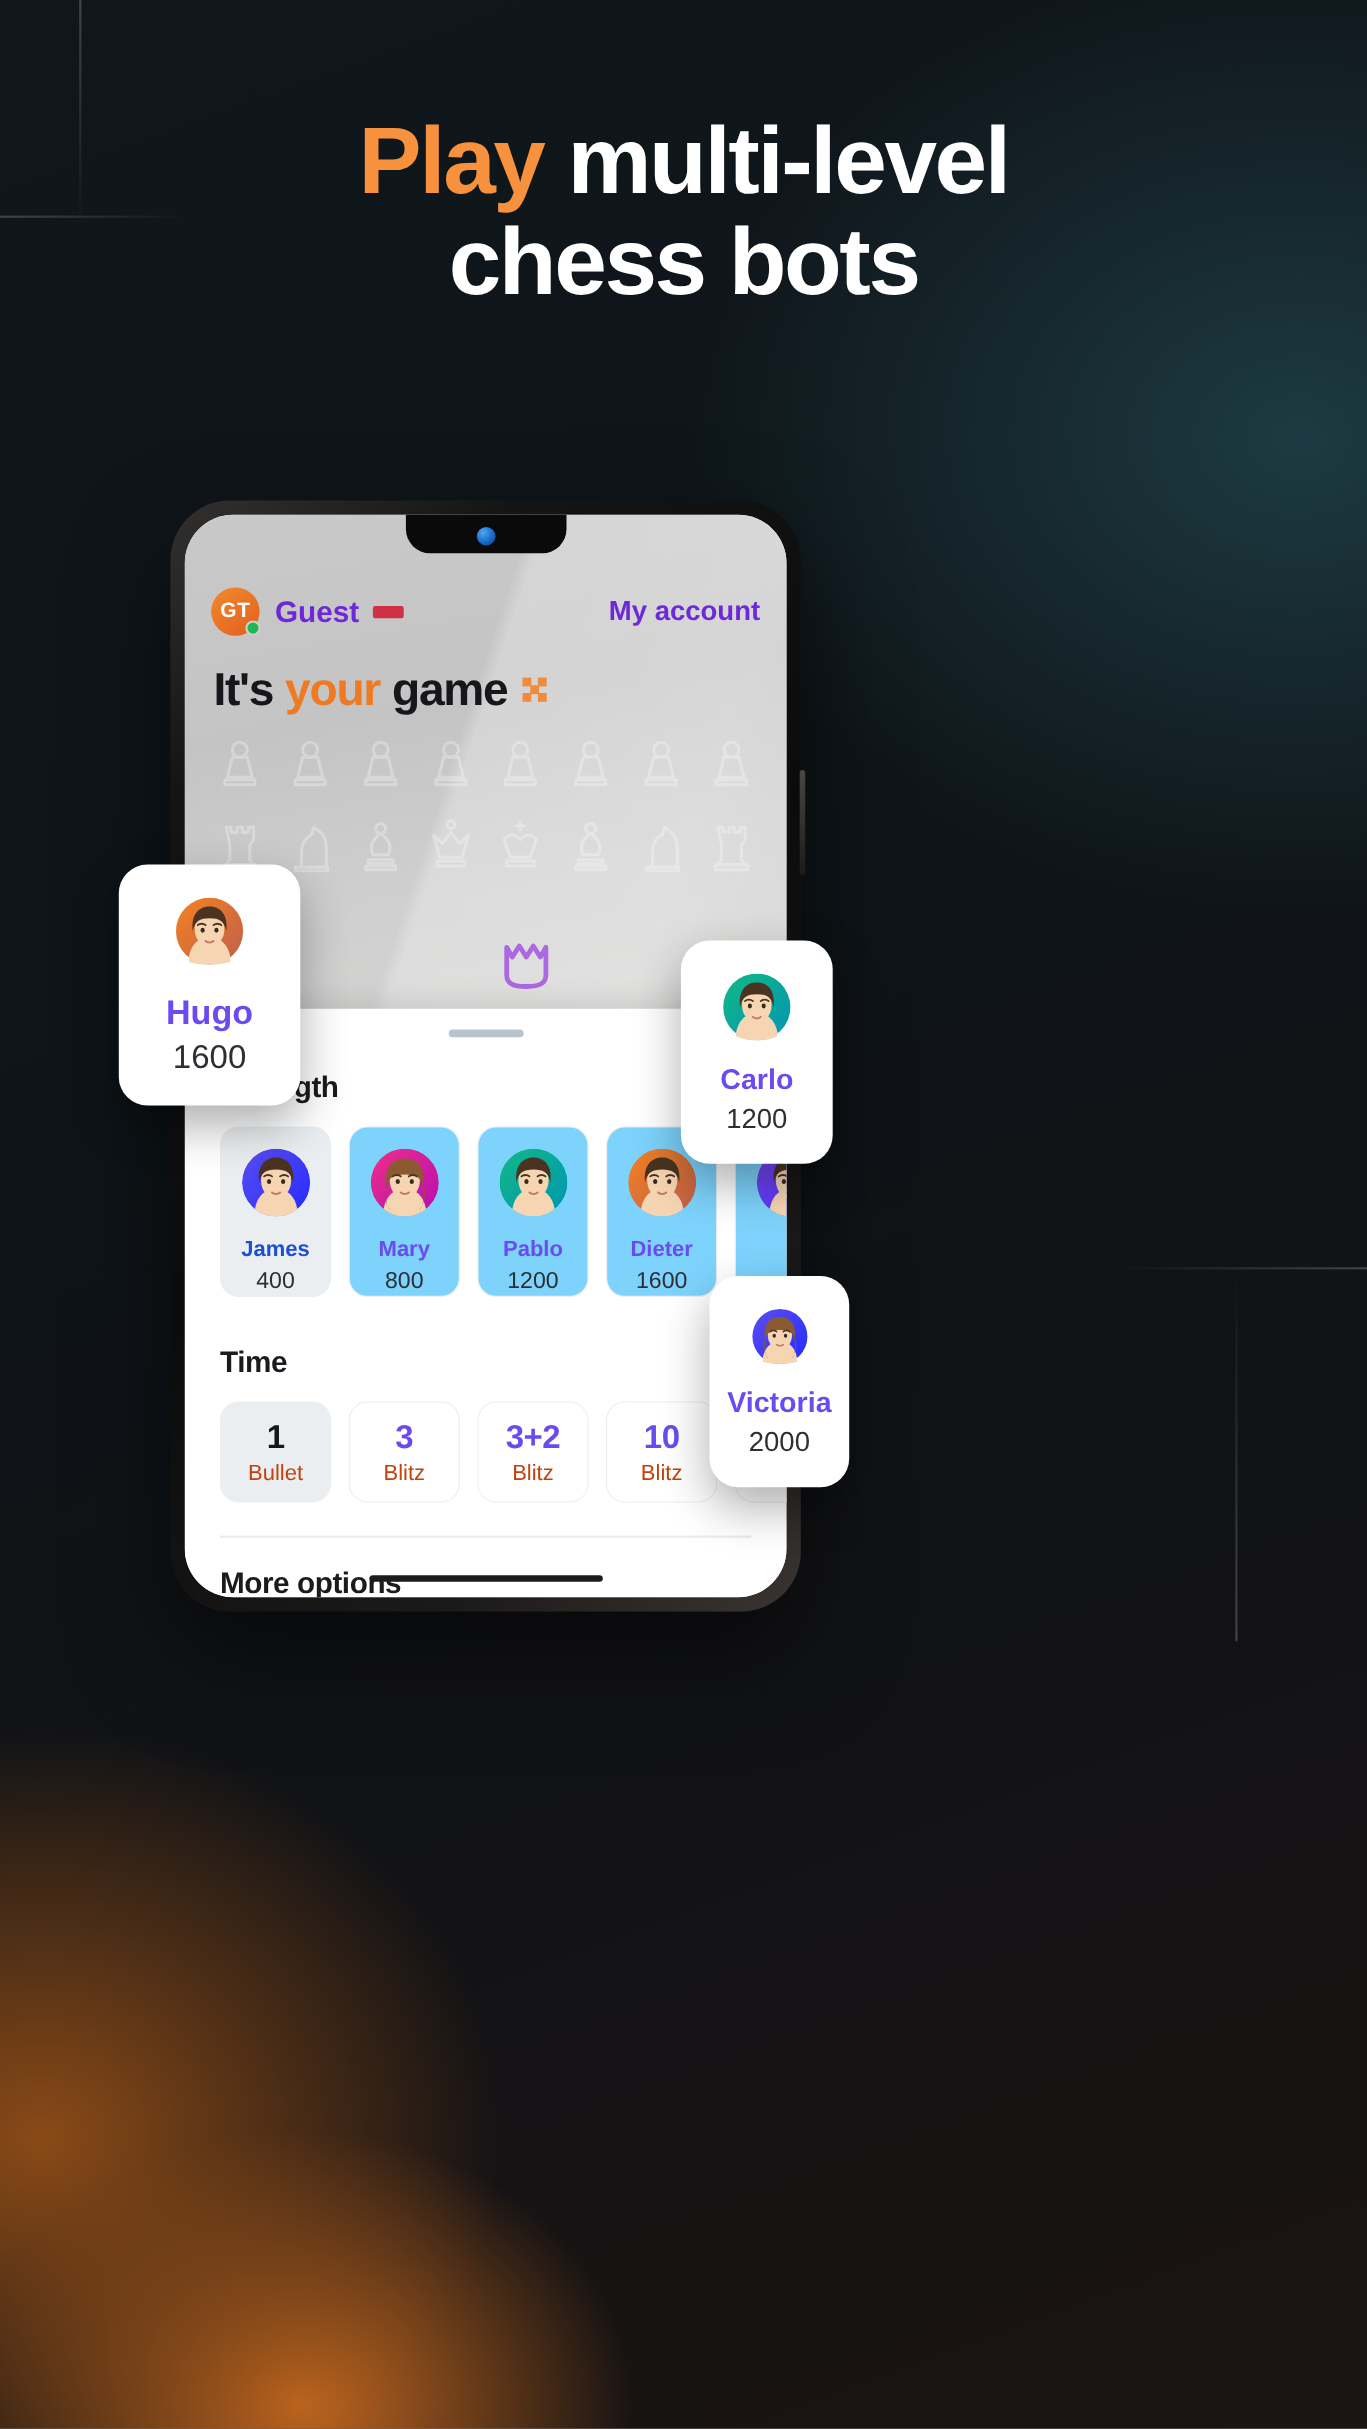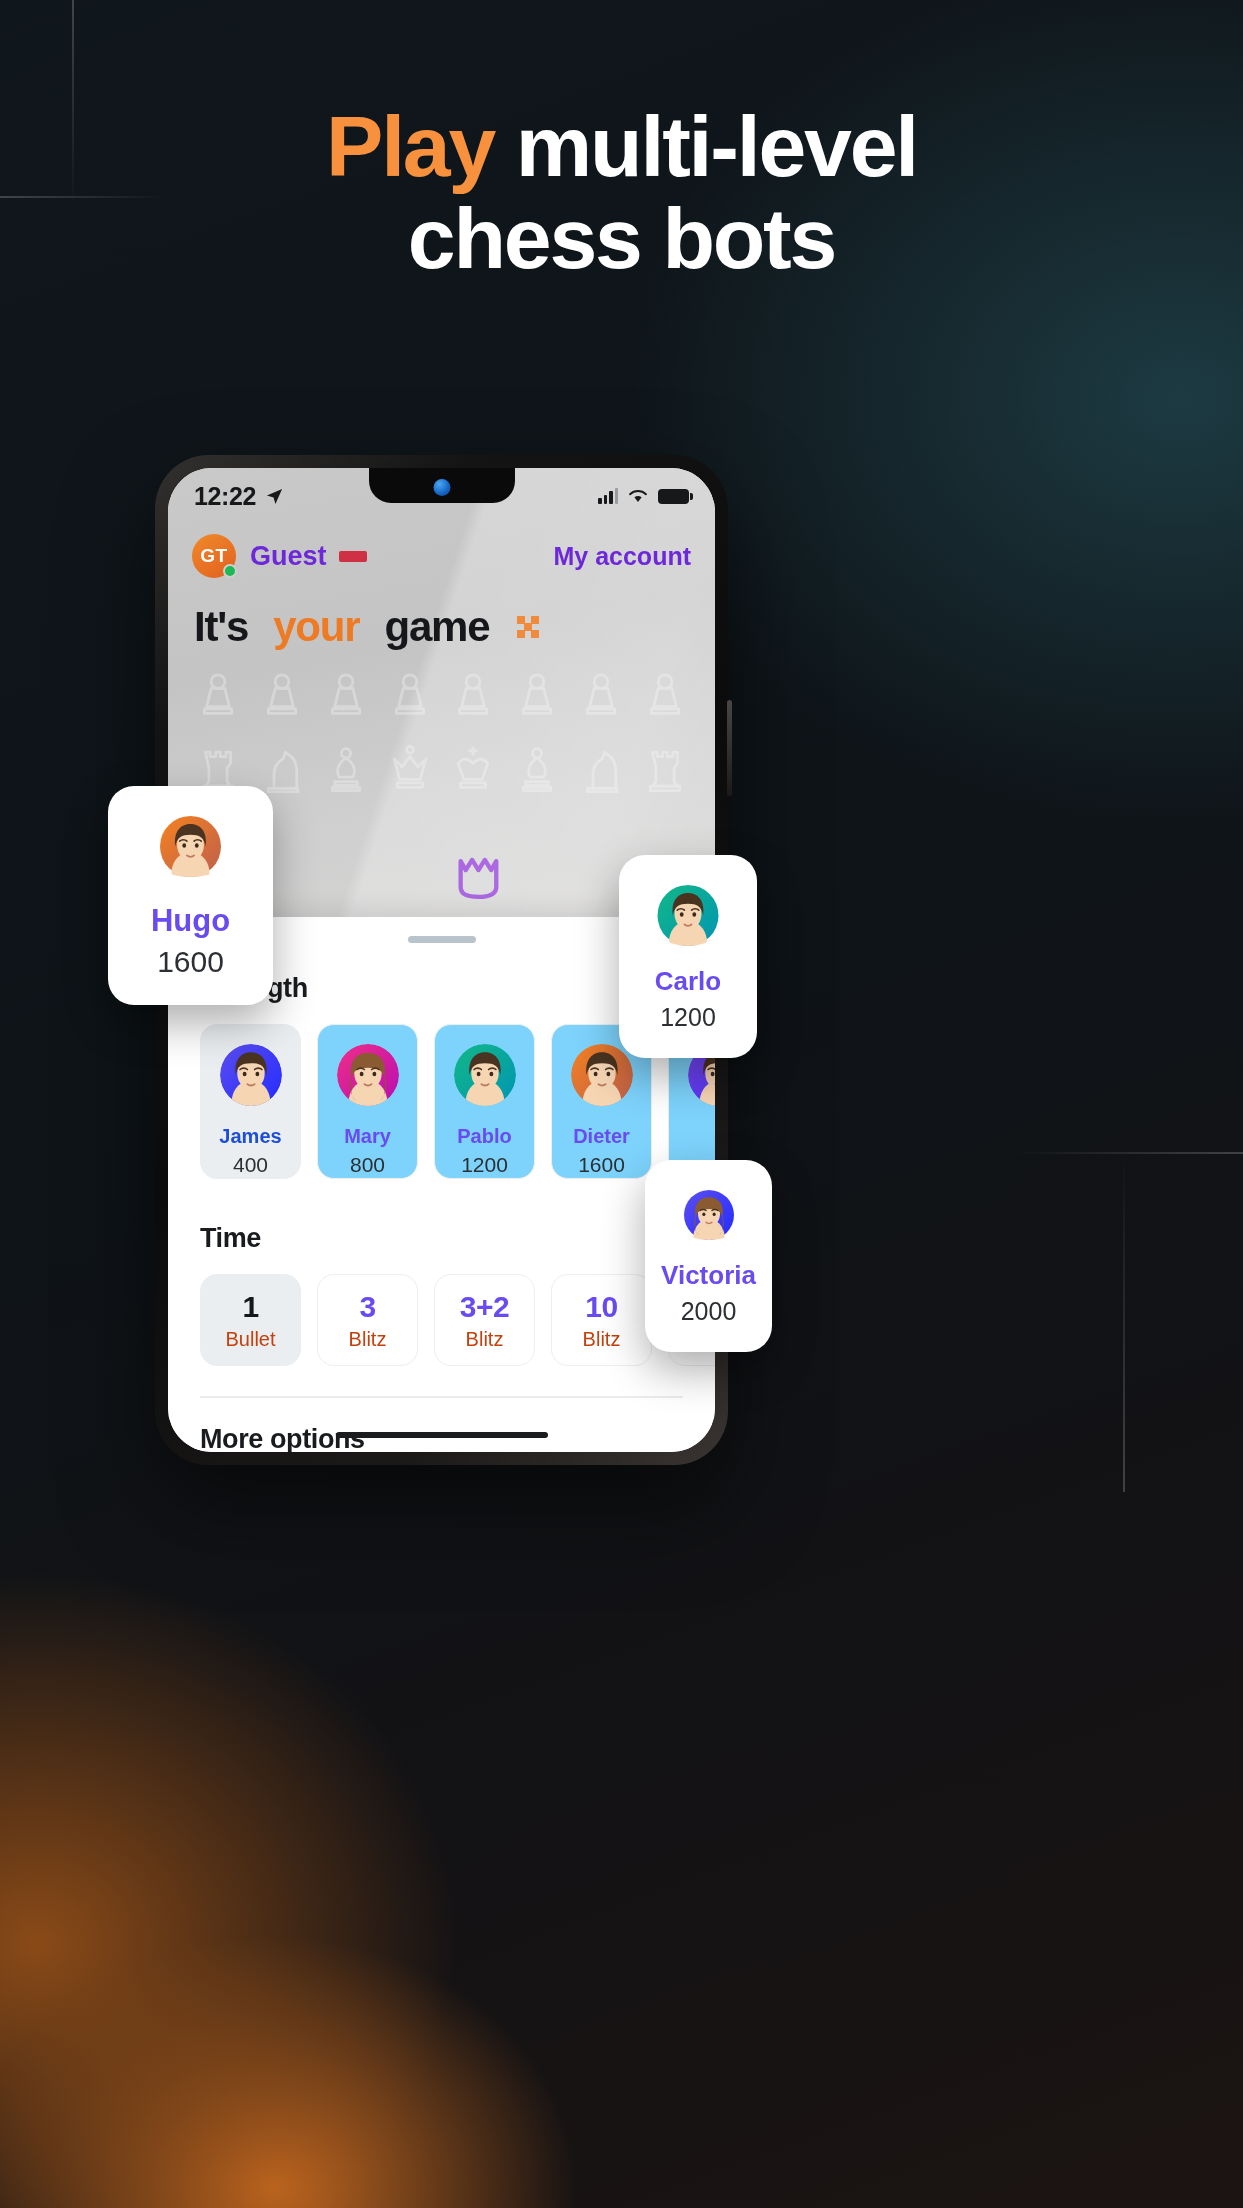--- a/index.html
+++ b/index.html
@@ -124,21 +124,21 @@
   .guest-name { font-size: 27px; font-weight: 700; color: #6d28d9; margin-left: 14px; }
   .flag { width: 28px; height: 11px; border-radius: 2px; background: #cf3043; margin-left: 12px; }
   .my-account {
     margin-left: auto; font-size: 25px; font-weight: 600; color: #6d28d9;
   }
 
   
   .tagline {
     position: absolute; left: 26px; top: 135px;
     font-size: 42px; font-weight: 700; letter-spacing: -1.2px;
-    color: #15171a; display: flex; align-items: center; gap: 14px;
+    color: #15171a; display: flex; align-items: center; gap: 0;
   }
   .tagline .accent { color: #ef7a24; margin: 0 11px; }
   .xmark { margin-left: 14px; position: relative; width: 22px; height: 22px; }
   .xmark i {
     position:absolute; width:8px; height:8px; background:#f08a3c; display:block;
   }
   .xmark i:nth-child(1){left:0;top:0}
   .xmark i:nth-child(2){right:0;top:0}
   .xmark i:nth-child(3){left:7px;top:7px}
   .xmark i:nth-child(4){left:0;bottom:0}
@@ -355,41 +355,20 @@
           </svg>
       </div>
     </div>
 
     <div class="glass"></div>
 
     <div class="notch">
       <div class="notch-cam"></div>
     </div>
 
-    <div class="statusbar">
-      <div class="sb-left">
-        <span class="sb-time">12:22</span>
-        <svg width="19" height="19" viewBox="0 0 20 20">
-            <path d="M18 2L2 9l7 2 2 7z" fill="#16181a"></path>
-          </svg>
-      </div>
-      <div class="sb-right">
-        <span class="ic-signal">
-            <i></i>
-            <i></i>
-            <i></i>
-            <i></i>
-          </span>
-        <svg width="20" height="16" viewBox="0 0 22 17">
-            <path d="M11 15l-4-5a6.4 6.4 0 018 0z" fill="#16181a"></path>
-            <path d="M2.2 6.5a13 13 0 0117.6 0" fill="none" stroke="#16181a" stroke-width="2.1" stroke-linecap="round"></path>
-          </svg>
-        <span class="ic-batt"></span>
-      </div>
-    </div>
 
     <div class="account-row">
       <div class="avatar-gt">
         <span>GT</span>
         <span class="online"></span>
       </div>
       <span class="guest-name">Guest</span>
       <span class="flag"></span>
       <span class="my-account">My account</span>
     </div>

